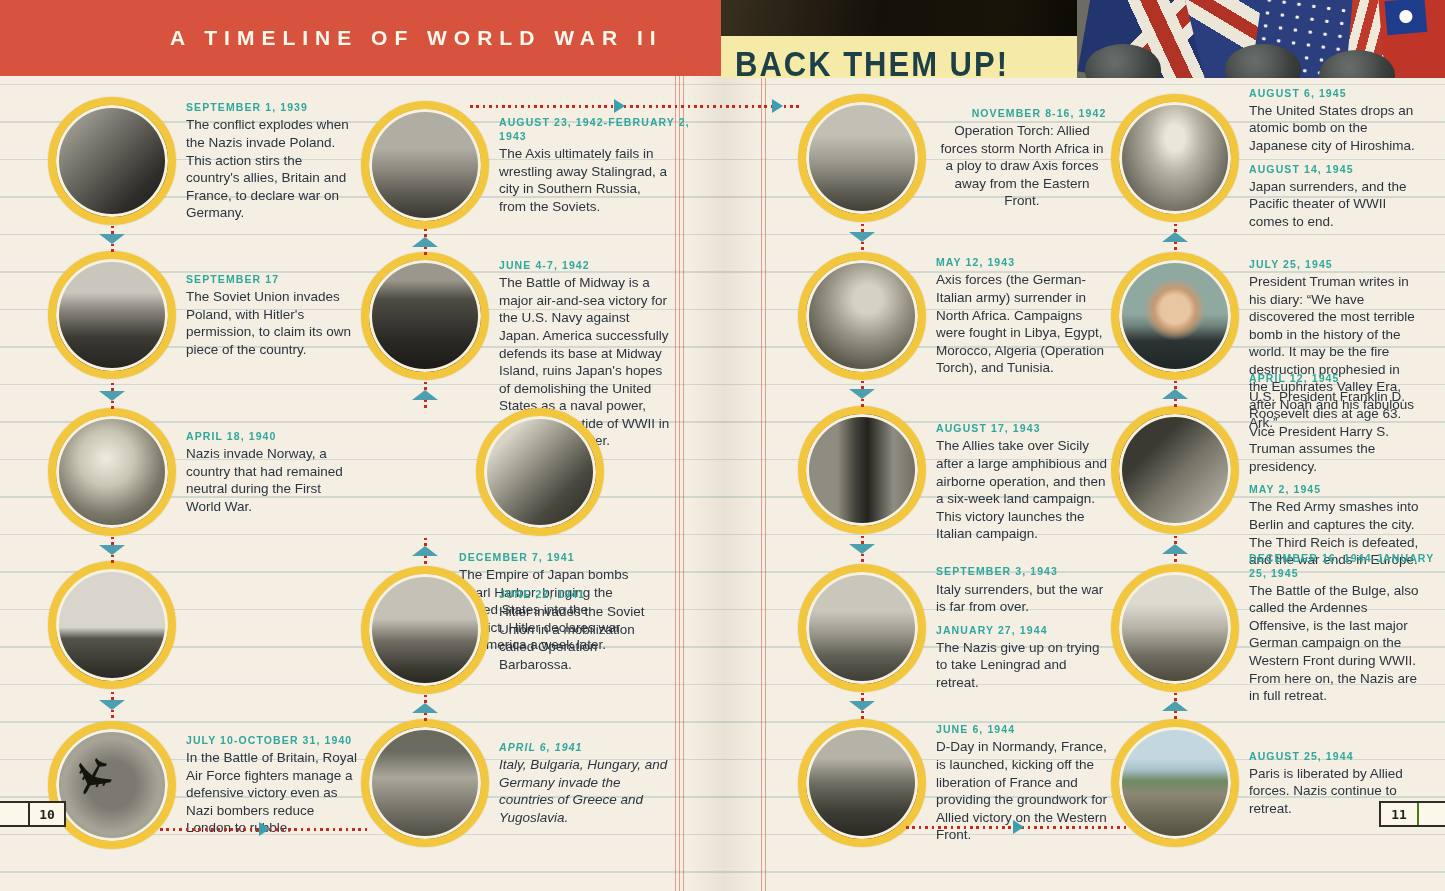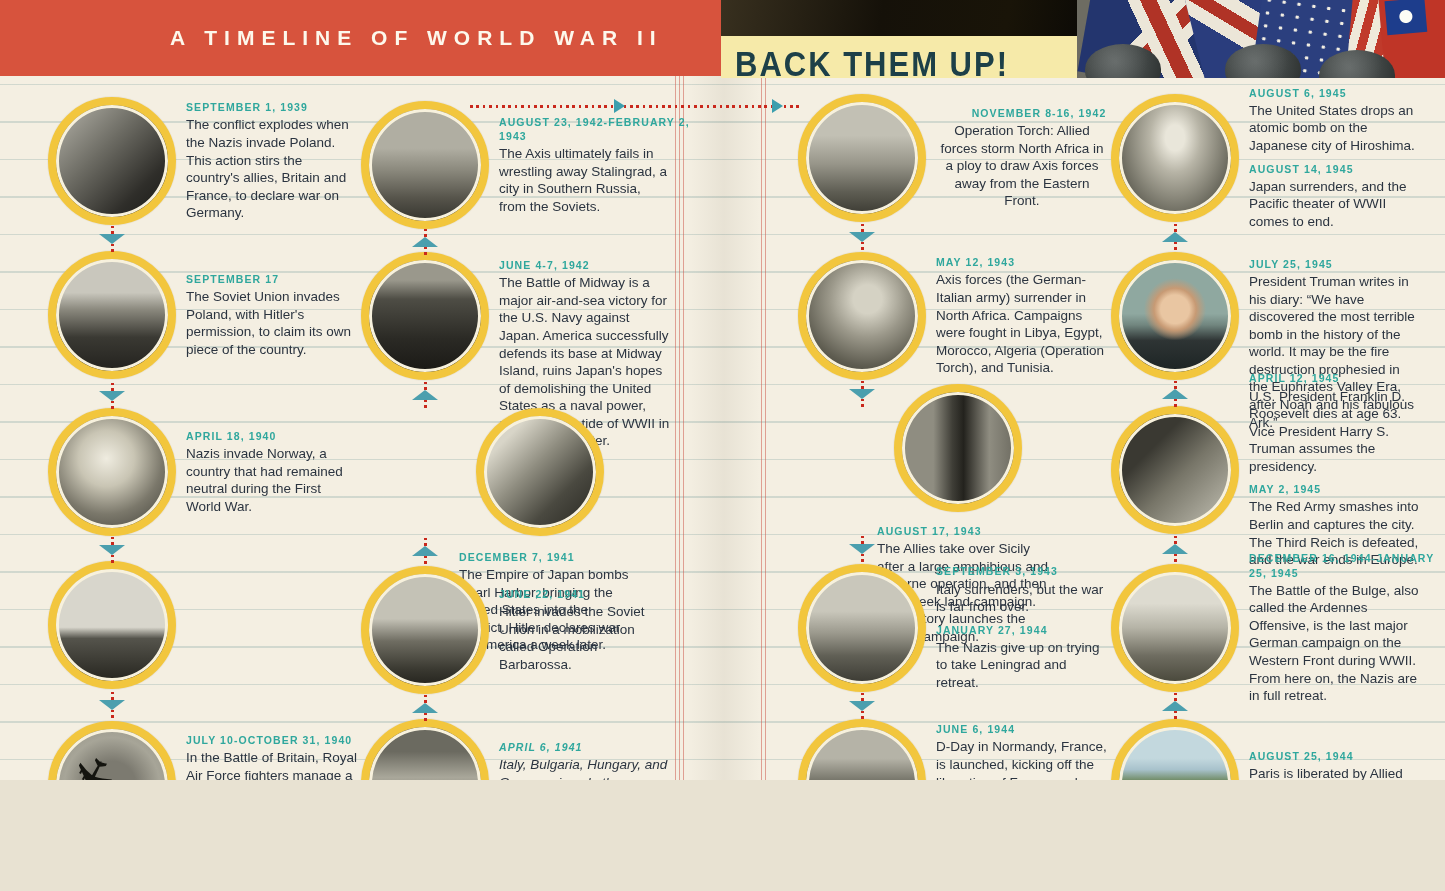--- a/index.html
+++ b/index.html
@@ -1,18 +1,18 @@
 <!DOCTYPE html>
 <html><head>
 <meta charset="utf-8">
 <style>
   html,body { margin:0; padding:0; background:#e8e2d2; }
   * { box-sizing:border-box; }
   #canvas {
-    position:relative; width:1445px; height:780px; overflow:hidden;
+    position:relative; width:1445px; height:891px; overflow:hidden;
     background:#f4efe2;
     font-family:"Liberation Sans", sans-serif;
   }
   
   #paper {
     position:absolute; inset:0;
     background-image:repeating-linear-gradient(
       to bottom,
       transparent 0px, transparent 36px,
       rgba(134,168,166,0.32) 36px, rgba(134,168,166,0.32) 37.5px);
@@ -237,21 +237,21 @@
       <div class="ebody">Operation Torch: Allied forces storm North Africa in a ploy to draw Axis forces away from the Eastern Front.</div>
     </div>
   </div>
   <div class="entry" style="left:798px; top:252px;">
     <div class="circle ph-africa"></div>
     <div class="etext">
       <div class="edate">MAY 12, 1943</div>
       <div class="ebody">Axis forces (the German-Italian army) surrender in North Africa. Campaigns were fought in Libya, Egypt, Morocco, Algeria (Operation Torch), and Tunisia.</div>
     </div>
   </div>
-  <div class="entry" style="left:798px; top:384px;flex-direction:column;">
+  <div class="entry" style="left:798px; top:406px;">
     <div class="circle ph-sicily"></div>
     <div class="etext" style="transform:translateY(12px)">
       <div class="edate">AUGUST 17, 1943</div>
       <div class="ebody">The Allies take over Sicily after a large amphibious and airborne operation, and then a six-week land campaign. This victory launches the Italian campaign.</div>
     </div>
   </div>
   <div class="entry" style="left:798px; top:564px;">
     <div class="circle ph-italy"></div>
     <div class="etext">
       <div class="edate">SEPTEMBER 3, 1943</div>

